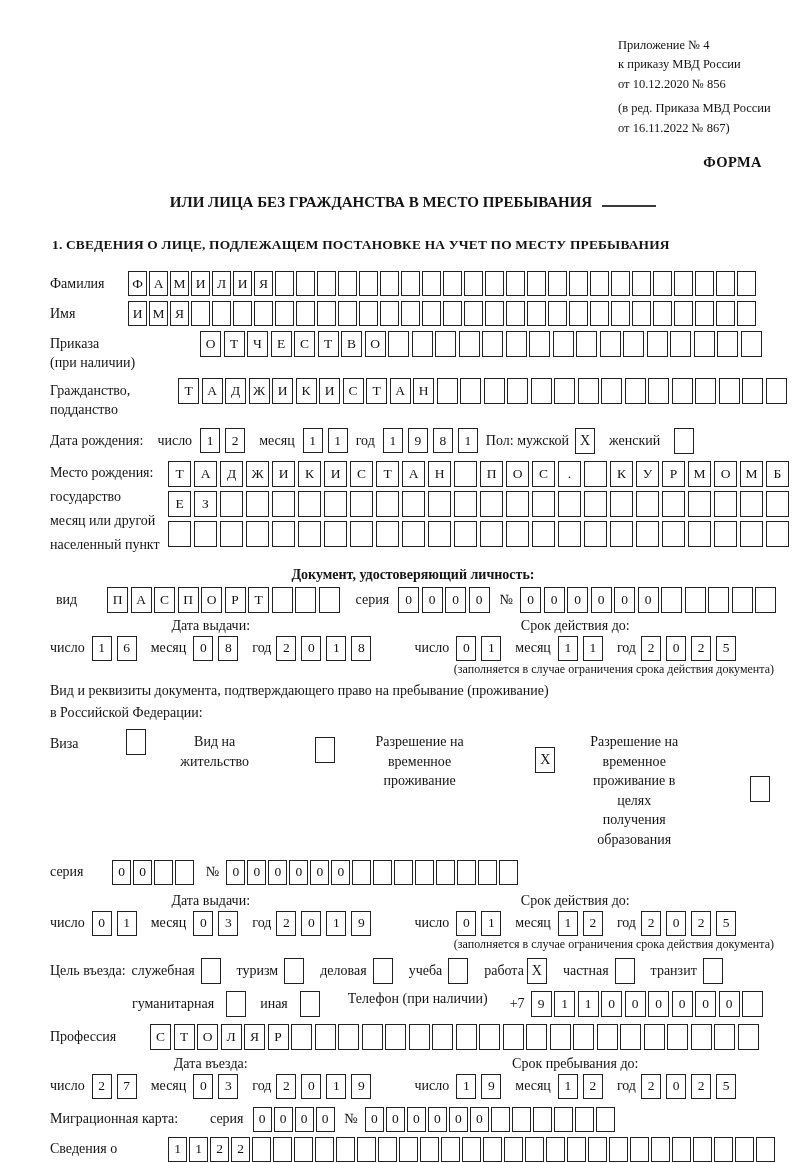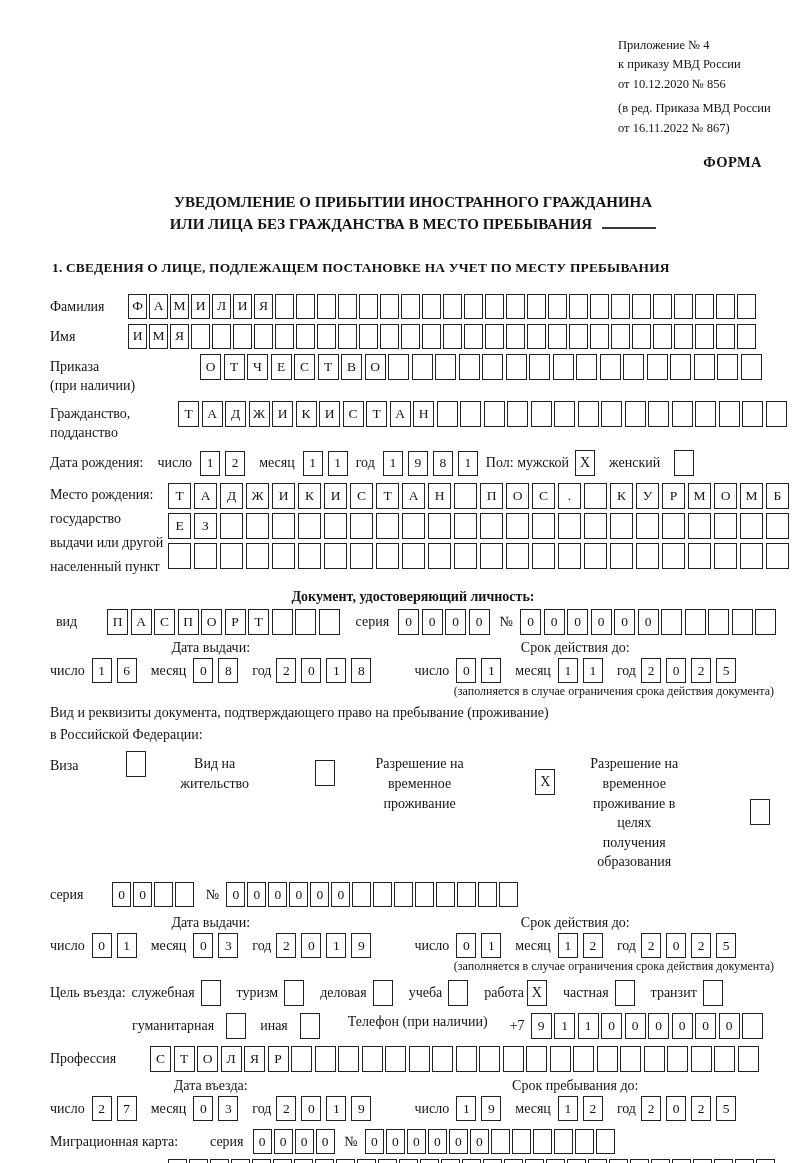--- a/index.html
+++ b/index.html
@@ -58,21 +58,20 @@
     <div>Приложение № 4</div>
     <div>к приказу МВД России</div>
     <div>от 10.12.2020 № 856</div>
     <div class="ed">(в ред. Приказа МВД России</div>
     <div>от 16.11.2022 № 867)</div>
   </div>
 
   <div class="form-label">ФОРМА</div>
 
   <div class="title">
-    <div>УВЕДОМЛЕНИЕ О ПРИБЫТИИ ИНОСТРАННОГО ГРАЖДАНИНА</div>
     <div><span>ИЛИ ЛИЦА БЕЗ ГРАЖДАНСТВА В МЕСТО ПРЕБЫВАНИЯ</span><span class="blank-line"></span></div>
   </div>
 
   <div class="sec-heading">1. СВЕДЕНИЯ О ЛИЦЕ, ПОДЛЕЖАЩЕМ ПОСТАНОВКЕ НА УЧЕТ ПО МЕСТУ ПРЕБЫВАНИЯ</div>
 
   <div class="frow">
     <span class="flabel w80">Фамилия</span>
     <span class="cells">
         <span class="cell">Ф</span>
         <span class="cell">А</span>
@@ -233,21 +232,21 @@
     <span class="ml8">Пол: мужской</span>
     <span class="chk">X</span>
     <span class="ml8">женский</span>
     <span class="chk ml14"></span>
   </div>
 
   <div class="twocol">
     <div class="lblcol" style="width:118px;">
       <div>Место рождения:</div>
       <div>государство</div>
-      <div>выдачи или другой</div>
+      <div>месяц или другой</div>
       <div>населенный пункт</div>
     </div>
     <div class="cellrows">
       <span class="cells wide">
           <span class="cell">Т</span>
           <span class="cell">А</span>
           <span class="cell">Д</span>
           <span class="cell">Ж</span>
           <span class="cell">И</span>
           <span class="cell">К</span>

